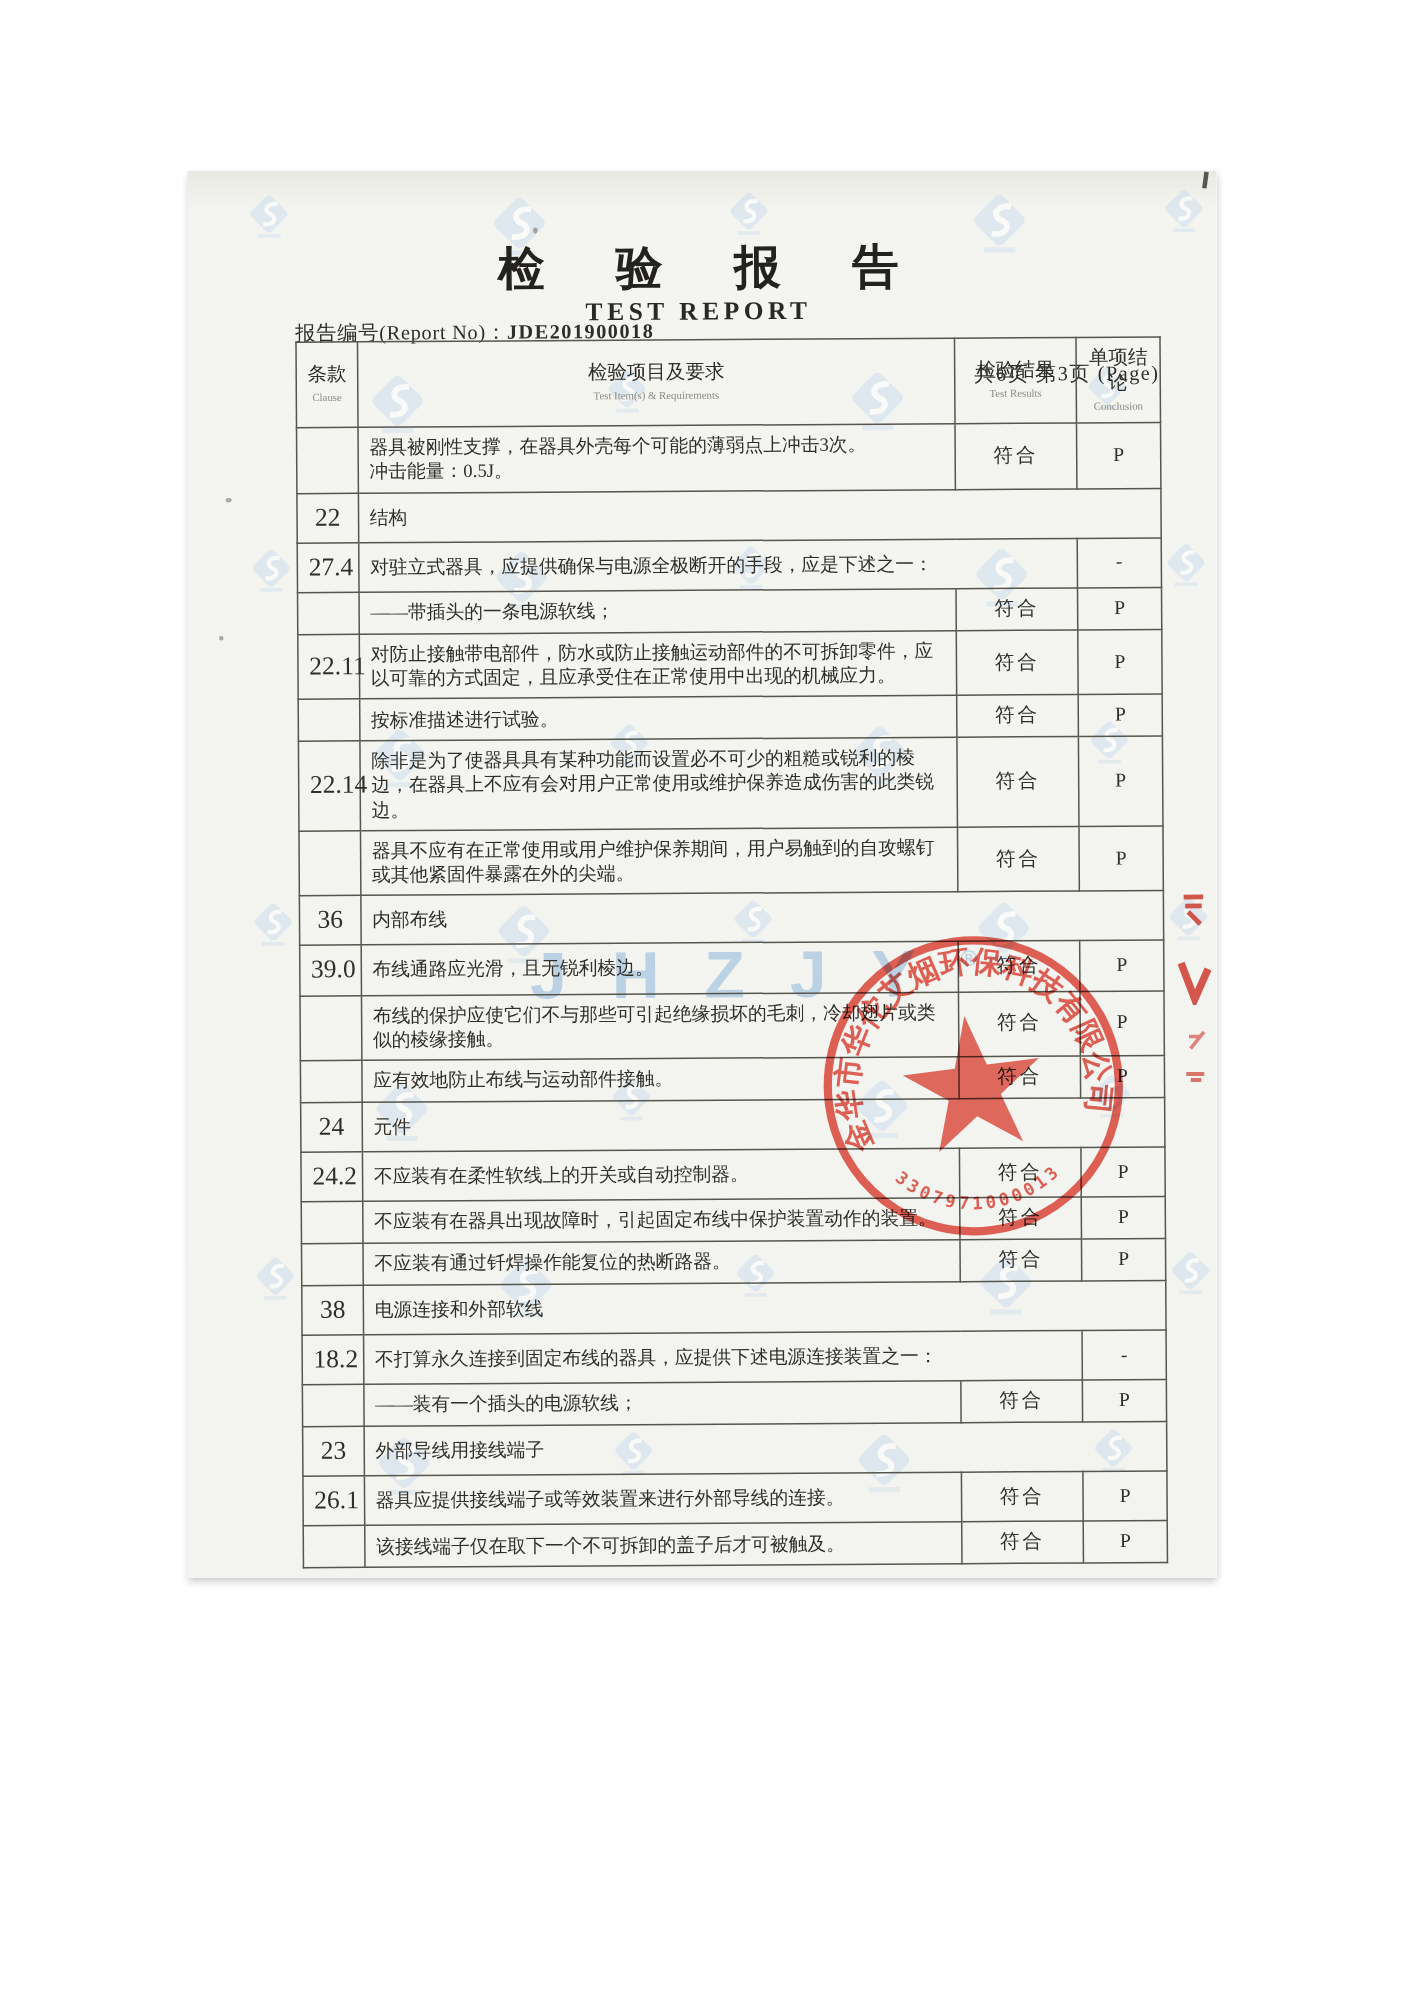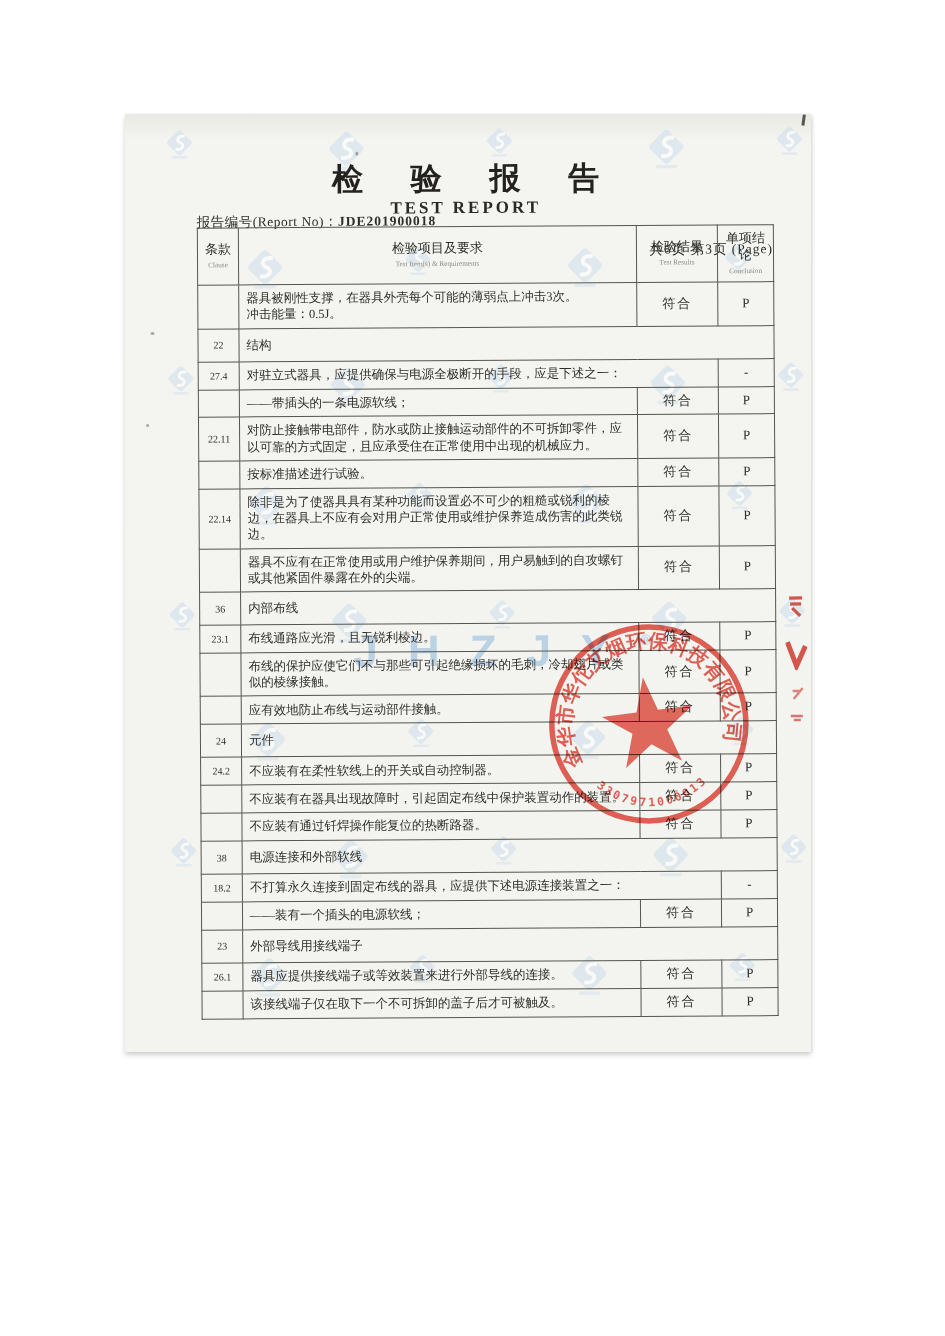--- a/index.html
+++ b/index.html
@@ -50,21 +50,21 @@
   table.report col.c2{width:398px;}
   table.report col.c3{width:81px;}
   table.report col.c4{width:56px;}
   table.report td,table.report th{
     border:1px solid #56564e;vertical-align:middle;
     padding:5px 7px;font-weight:normal;
   }
   thead th{text-align:center;padding:4px 2px;}
   .h-zh{font-size:13px;display:block;}
   .h-en{font-size:8px;color:#8c8b83;display:block;margin-top:2px;transform:scale(.9);}
-  td.clause{text-align:center;padding:5px 2px;font-size:10px;}
+  td.clause{text-align:center;padding:5px 2px;font-size:17px;}
   td.req{text-align:left;white-space:pre-line;}
   td.res,td.con{text-align:center;}
   td.res{letter-spacing:2px;font-size:13px;}
   td.con{font-size:13px;}
   tr.section td{height:22px;}
   tr.r0 td{height:30px;}
   
   .stamp{
     position:absolute;left:412px;top:500px;width:222px;height:222px;
     mix-blend-mode:multiply;opacity:.88;transform:rotate(-7deg);
@@ -350,21 +350,21 @@
             <td class="clause"></td>
             <td class="req">器具不应有在正常使用或用户维护保养期间，用户易触到的自攻螺钉或其他紧固件暴露在外的尖端。</td>
             <td class="res">符合</td>
             <td class="con">P</td>
           </tr>
           <tr class="section">
             <td class="clause">36</td>
             <td class="req" colspan="3">内部布线</td>
           </tr>
           <tr>
-            <td class="clause">23.1</td>
+            <td class="clause">39.0</td>
             <td class="req">布线通路应光滑，且无锐利棱边。</td>
             <td class="res">符合</td>
             <td class="con">P</td>
           </tr>
           <tr>
             <td class="clause"></td>
             <td class="req">布线的保护应使它们不与那些可引起绝缘损坏的毛刺，冷却翅片或类似的棱缘接触。</td>
             <td class="res">符合</td>
             <td class="con">P</td>
           </tr>

